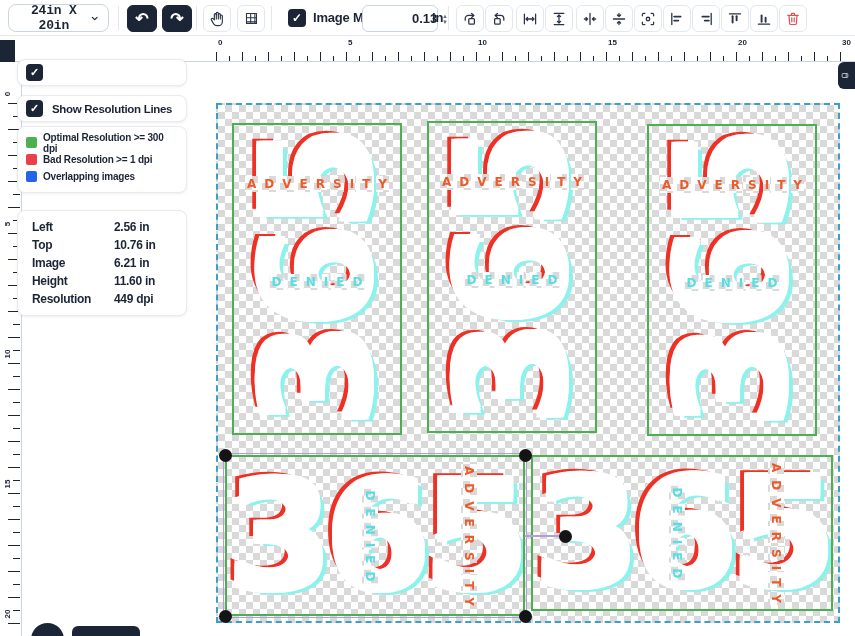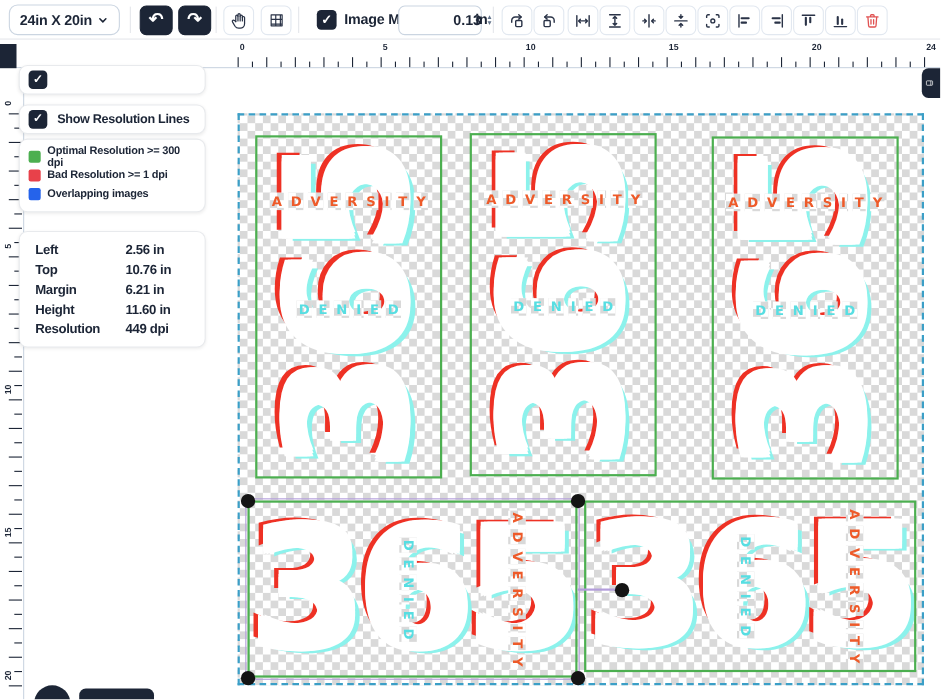--- a/index.html
+++ b/index.html
@@ -6,21 +6,21 @@
   #app{position:relative;width:855px;height:636px;overflow:hidden;background:#fff;
        font-family:"Liberation Sans",sans-serif;color:var(--accent,#1c2536);}
   *{box-sizing:border-box;}
 
   
   .toolbar{position:absolute;left:0;top:0;width:855px;height:36px;background:#fff;
            border-bottom:1px solid var(--toolbar_border,#e5e7eb);z-index:10;}
   .toolbar .tdiv{position:absolute;top:6px;width:1px;height:24px;background:#e5e7eb;}
   .dropdown{position:absolute;left:8px;top:4px;width:101px;height:28px;background:#fff;
             border:1px solid #cbd5e1;border-radius:8px;display:flex;align-items:center;
-            justify-content:space-between;padding:0 9px;font-family:Liberation Sans, sans-serif;
+            justify-content:space-between;padding:0 9px;font-family:Liberation Mono, monospace;
             font-size:13px;font-weight:bold;color:var(--accent);cursor:pointer;letter-spacing:-0.2px;}
   .ibtn{position:absolute;top:5px;width:28px;height:27px;border-radius:6px;background:#fff;
         border:1px solid var(--button_border,#e2e8f0);display:flex;align-items:center;
         justify-content:center;cursor:pointer;padding:0;}
   .ibtn.dark{background:var(--accent,#1c2536);border-color:var(--accent,#1c2536);color:#fff;
              font-size:16px;font-weight:bold;line-height:1;}
   .ibtn svg{display:block;}
   .cbx{position:absolute;left:288px;top:9px;width:18px;height:18px;border-radius:4px;
        background:var(--accent);display:flex;align-items:center;justify-content:center;cursor:pointer;}
   .cbx i{font-style:normal;color:#fff;font-size:12px;line-height:1;font-weight:bold;}
@@ -309,21 +309,21 @@
       <div class="htick" style="left: 788px;"></div>
       <div class="htick minor" style="left: 801px;"></div>
       <div class="htick" style="left: 814px;"></div>
       <div class="htick minor" style="left: 827px;"></div>
       <div class="htick" style="left: 840px;"></div>
       <div class="hlabel" style="left: 218px;">0</div>
       <div class="hlabel" style="left: 348px;">5</div>
       <div class="hlabel" style="left: 478px;">10</div>
       <div class="hlabel" style="left: 608px;">15</div>
       <div class="hlabel" style="left: 738px;">20</div>
-      <div class="hlabel" style="left: 842px;">24</div>
+      <div class="hlabel" style="left: 842px;">30</div>
     </div>
   <div id="vruler">
       <div class="vtick" style="top: 41px;"></div>
       <div class="vtick minor" style="top: 54px;"></div>
       <div class="vtick" style="top: 67px;"></div>
       <div class="vtick minor" style="top: 80px;"></div>
       <div class="vtick" style="top: 93px;"></div>
       <div class="vtick minor" style="top: 106px;"></div>
       <div class="vtick" style="top: 119px;"></div>
       <div class="vtick minor" style="top: 132px;"></div>
@@ -396,21 +396,21 @@
   <div class="card info" style="top:210px">
     <div class="info-row">
         <span>Left</span>
         <span>2.56 in</span>
       </div>
     <div class="info-row">
         <span>Top</span>
         <span>10.76 in</span>
       </div>
     <div class="info-row">
-        <span>Margin</span>
+        <span>Image</span>
         <span>6.21 in</span>
       </div>
     <div class="info-row">
         <span>Height</span>
         <span>11.60 in</span>
       </div>
     <div class="info-row">
         <span>Resolution</span>
         <span>449 dpi</span>
       </div>

